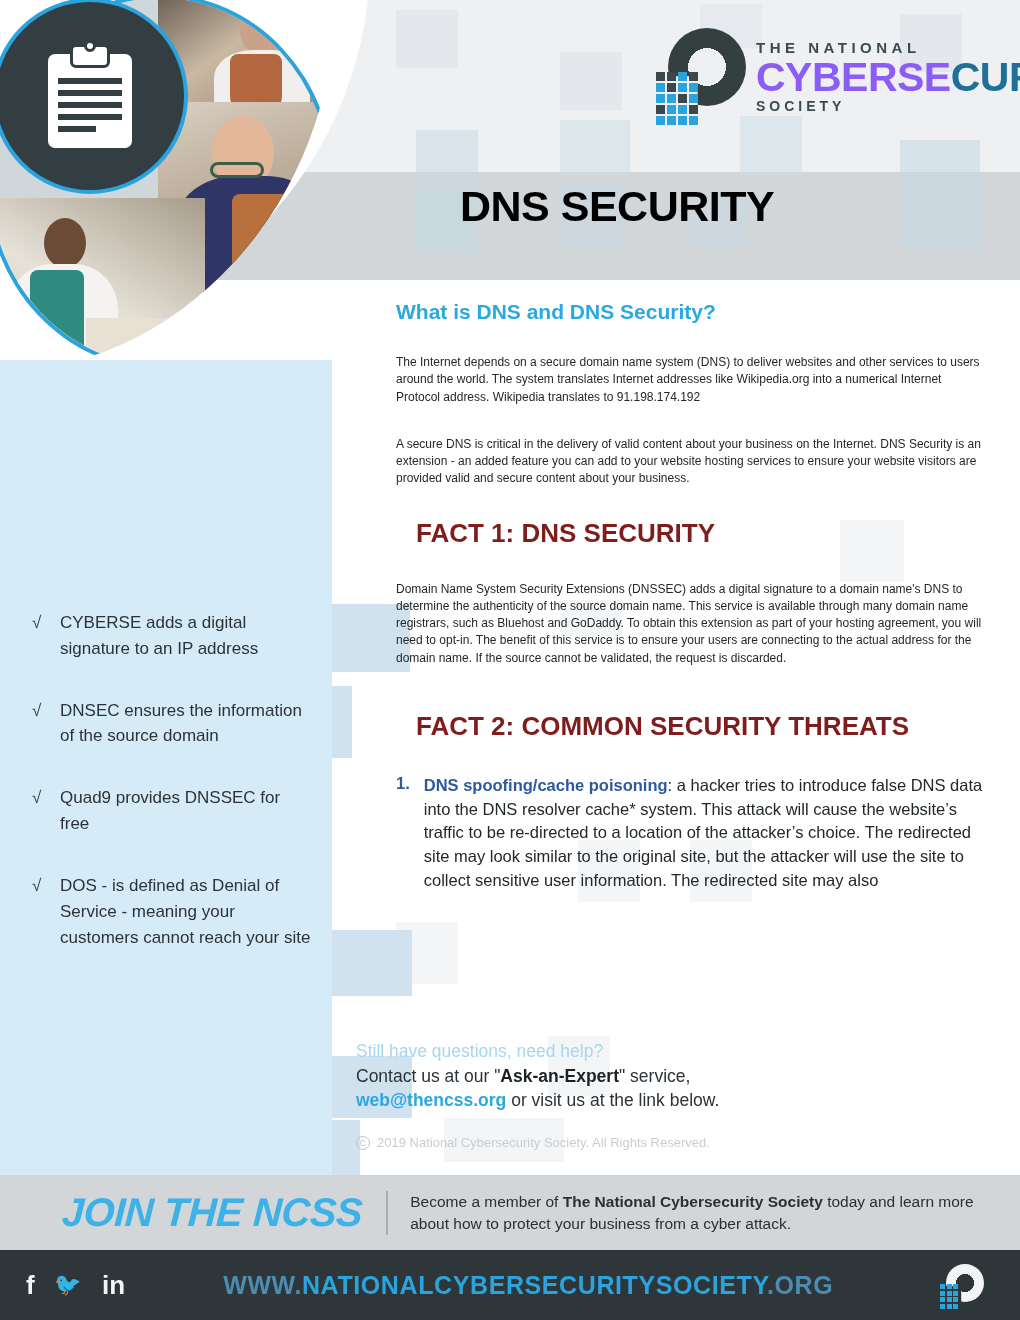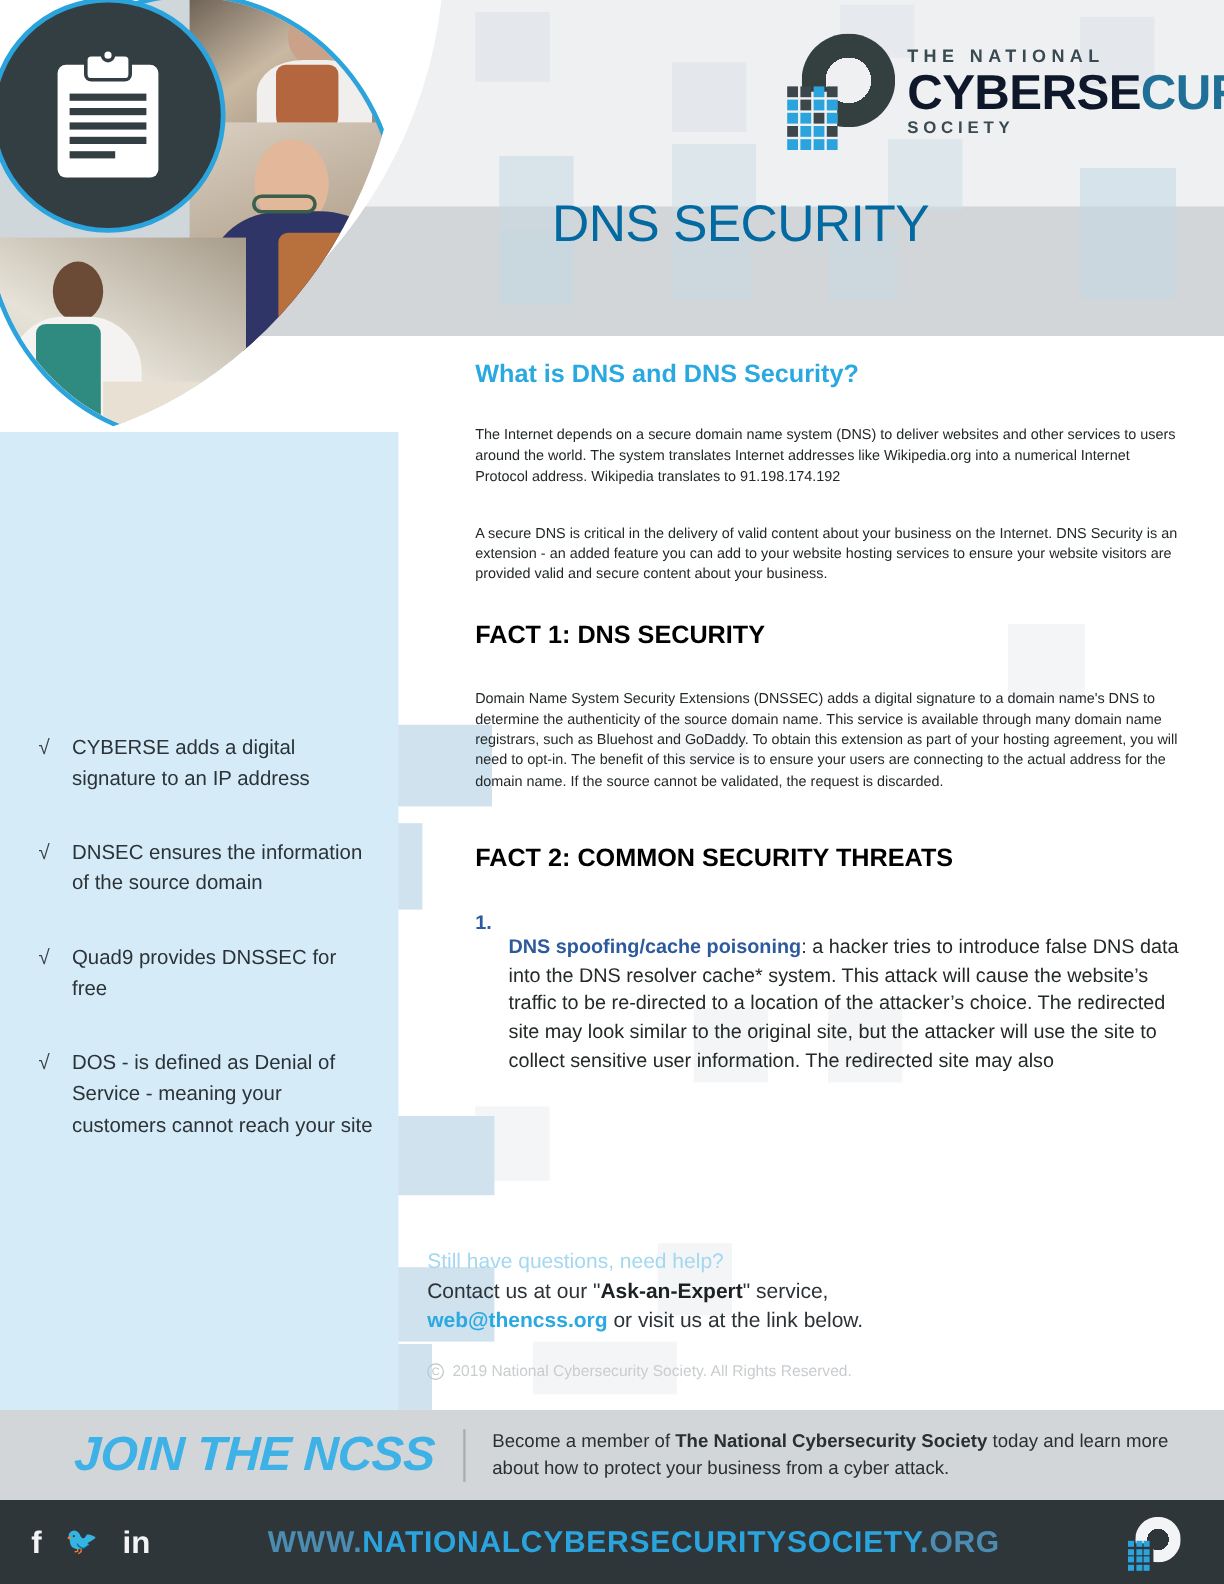--- a/index.html
+++ b/index.html
@@ -46,21 +46,21 @@
   }
   .logo-grid {
     position:absolute; left:6px; top:46px;
     display:grid; grid-template-columns:repeat(4,9px); grid-template-rows:repeat(5,9px);
     gap:2px;
   }
   .logo-grid i { display:block; width:9px; height:9px; }
   .logo-text { color:#1e3140; line-height:1; padding-top:4px; }
   .logo-l1 { font-size:15px; font-weight:bold; letter-spacing:4.5px; color:#3a4a52; }
   .logo-l2 { font-size:41px; font-weight:bold; letter-spacing:-0.5px; margin:2px 0 1px; }
-  .logo-l2 .seg-a { color:#0f172a; }
+  .logo-l2 .seg-a { color:#8b5cf6; }
   .logo-l2 .seg-b { color:#1f6f96; }
   .logo-l3 { font-size:14px; font-weight:bold; letter-spacing:4px; color:#3a4a52; }
 
   
   .collage {
     position:absolute; left:-14px; top:-6px;
     width:350px; height:380px;
     border-radius:0 0 100% 0 / 0 0 100% 0;
     overflow:hidden;
   }
@@ -110,29 +110,29 @@
   .fact-item { display:flex; gap:12px; margin-bottom:36px; }
   .fact-check { font-size:17px; color:#3c4348; line-height:1.5; width:16px; flex:none; }
   .fact-text { font-size:17px; color:#2c3338; line-height:1.52; }
 
   
   .main { position:absolute; left:396px; top:300px; width:590px; }
   h2.section-title {
     font-size:21px; font-weight:bold; color:#2aa8e0; margin-bottom:30px;
   }
   h2.fact-title {
-    font-size:21px; font-weight:bold; color:#000000;
-    margin-top:44px; margin-bottom:32px;
+    font-size:26px; font-weight:bold; color:#7f1d1d;
+    margin-top:44px; margin-bottom:32px;margin-left:20px;
   }
   p.body {
     font-size:12px; color:#232829; line-height:1.44; margin-bottom:30px;
   }
   .threat-row { display:flex; gap:14px; margin-top:4px; }
   .threat-num { font-size:16.5px; font-weight:bold; color:#2d5a9c; flex:none; }
-  .threat-body { font-size:16.5px; color:#232829; line-height:1.44;margin-top:18px; }
+  .threat-body { font-size:16.5px; color:#232829; line-height:1.44; }
   .threat-body b { color:#2d5a9c; }
 
   
   .contact { position:absolute; left:356px; top:1040px; width:420px; }
   .contact-q { font-size:17.5px; color:#a4d7f0; line-height:1.35; }
   .contact-l { font-size:17.5px; color:#2c3338; line-height:1.42; }
   .contact-l b { color:#1c2224; }
   .contact-l .mail { color:#2aa8e0; font-weight:bold; }
   .copyright {
     margin-top:22px; font-size:13px; color:#c9cdd0;
@@ -249,21 +249,21 @@
     </div>
     <div class="logo-text">
       <div class="logo-l1">THE NATIONAL</div>
       <div class="logo-l2">
         <span class="seg-a">CYBERSE</span><span class="seg-b">CURITY</span>
       </div>
       <div class="logo-l3">SOCIETY</div>
     </div>
   </div>
 
-  <div style="position:absolute;left:460px;top:163px;font-size:43px;font-weight:normal;color:#0369a1;letter-spacing:-0.5px;">DNS SECURITY</div>
+  <div style="position:absolute;left:460px;top:182px;font-size:43px;font-weight:bold;color:#000000;letter-spacing:-0.5px;">DNS SECURITY</div>
 
   <div class="collage">
     <div class="collage-circle">
       <div class="ph ph-tr">
         <div class="head" style="left:82px;top:10px;width:40px;height:46px;background:#c9a289;"></div>
         <div class="figbody" style="left:56px;top:52px;width:96px;height:70px;background:#f0efed;"></div>
         <div class="apron" style="left:72px;top:56px;width:52px;height:64px;background:#b4663e;"></div>
       </div>
       <div class="ph ph-mid">
         <div class="head" style="left:54px;top:14px;width:62px;height:74px;background:#e2b79a;"></div>

